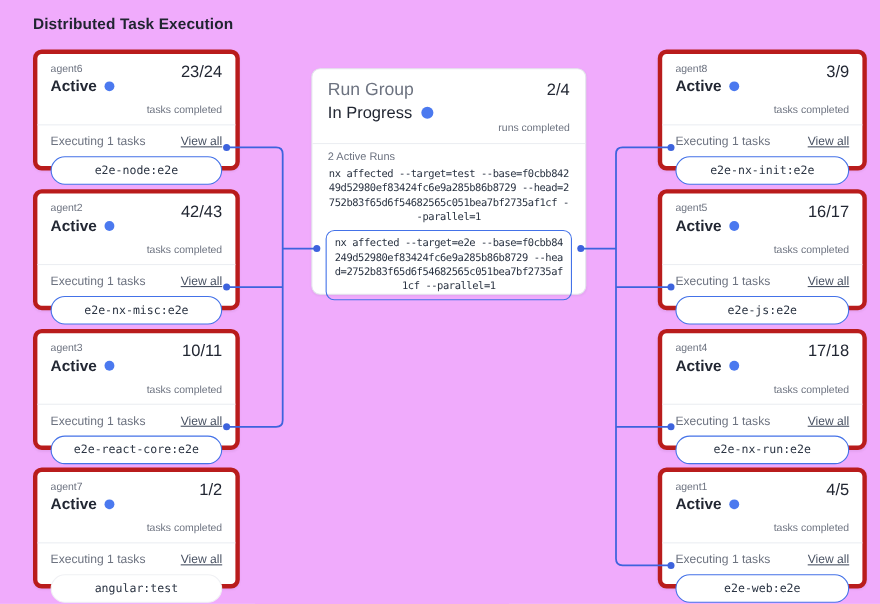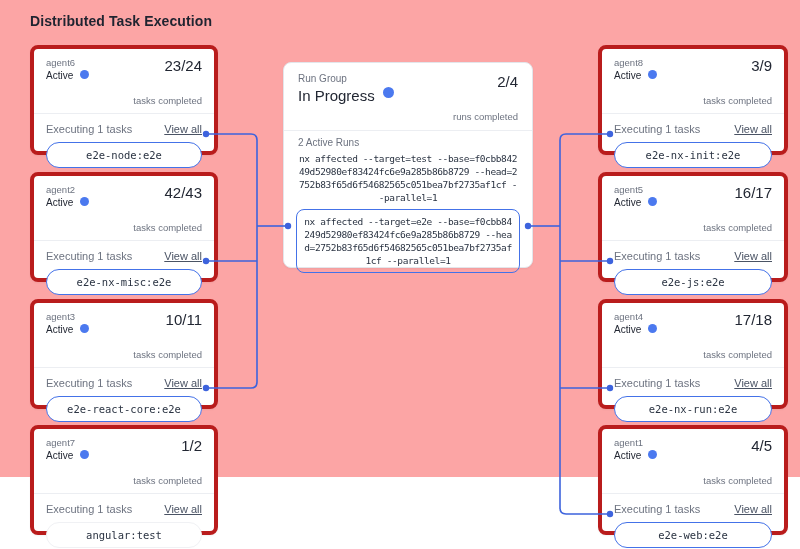--- a/index.html
+++ b/index.html
@@ -1,46 +1,46 @@
 <!DOCTYPE html>
 <html><head>
 <meta charset="utf-8">
 <style>
   * { margin:0; padding:0; box-sizing:border-box; }
   html,body { width:800px; height:549px; background:#ffffff; font-family:"Liberation Sans", sans-serif; overflow:hidden; }
-  .stage { position:relative; width:800px; height:477px; background:#fca5a5; }
+  .stage { position:relative; width:800px; height:549px; background:#f0abfc; }
 
   .page-title { position:absolute; left:30px; top:13px; font-size:14px; font-weight:700; color:#1f2430; letter-spacing:.1px; }
 
   
   .wires { position:absolute; left:0; top:0; width:800px; height:549px; pointer-events:none; z-index:5; }
 
   
   .card { position:absolute; width:188px; height:110px; background:#ffffff; border:4px solid #b91c1c; border-radius:8px; box-shadow:0 1px 2px rgba(16,24,40,.05); z-index:2; }
   .card-r { width:190px; }
   .a-head { display:flex; justify-content:space-between; padding:8px 12px 7px 12px; }
   .a-name { font-size:9.5px; color:#6d7380; }
-  .a-status { display:flex; gap:7px; margin-top:2px; font-size:10px; color:#222733; }
+  .a-status { display:flex; align-items:center; gap:7px; margin-top:2px; font-size:14px; color:#222733;font-weight:bold; }
   .dot { width:9px; height:9px; border-radius:50%; background:#4b79ef; flex:0 0 auto; }
   .a-right { text-align:right; }
   .a-frac { font-size:15px; font-weight:500; color:#222733; }
   .a-frac-label { font-size:9.5px; color:#6d7380; margin-top:21px; }
   .hr { height:0; border-top:1px solid #eceef2; }
   .a-foot { padding:8px 12px 0 12px; }
   .exec-row { display:flex; justify-content:space-between; align-items:center; font-size:11px; color:#6d7380; height:13px; }
   .view-all { color:#4a5364; text-decoration:underline; cursor:pointer; }
   .pill { margin-top:7px; height:26px; border:1.5px solid #4472e8; border-radius:14px; display:flex; align-items:center; justify-content:center;
           font-family:"DejaVu Sans Mono", monospace; font-size:10.5px; color:#2a3342; background:#fff; }
   .pill.plain { border:1px solid #f0f1f4; }
 
   
   .rg-card { position:absolute; left:283px; top:62px; width:250px; height:206px; background:#fff; border:1px solid #e3e6eb; border-radius:8px; box-shadow:0 1px 2px rgba(16,24,40,.05); z-index:2; }
   .rg-head { display:flex; justify-content:space-between; padding:10px 14px 8px 14px; }
-  .rg-label { font-size:10px; color:#6d7380; }
-  .rg-status { display:flex; align-items:flex-start; gap:8px; margin-top:3px; font-size:15px; color:#222733; }
+  .rg-label { font-size:16px; color:#6d7380; }
+  .rg-status { display:flex; align-items:center; gap:8px; margin-top:3px; font-size:15px; color:#222733; }
   .dot-lg { width:11px; height:11px; border-radius:50%; background:#4b79ef; }
   .rg-body { padding:6px 12px 0 12px; }
   .rg-active { font-size:10px; color:#6d7380; margin-bottom:4px; padding-left:2px; }
   .cmd { font-family:"DejaVu Sans Mono", monospace; font-size:9.5px; letter-spacing:-0.4px; line-height:13px; color:#2a3342;
          text-align:center; word-break:break-all; padding:0 2px; }
   .cmd-box { margin-top:5px; border:1.5px solid #4472e8; border-radius:8px; padding:5px 6px; }
 </style>
 </head>
 <body>
 

